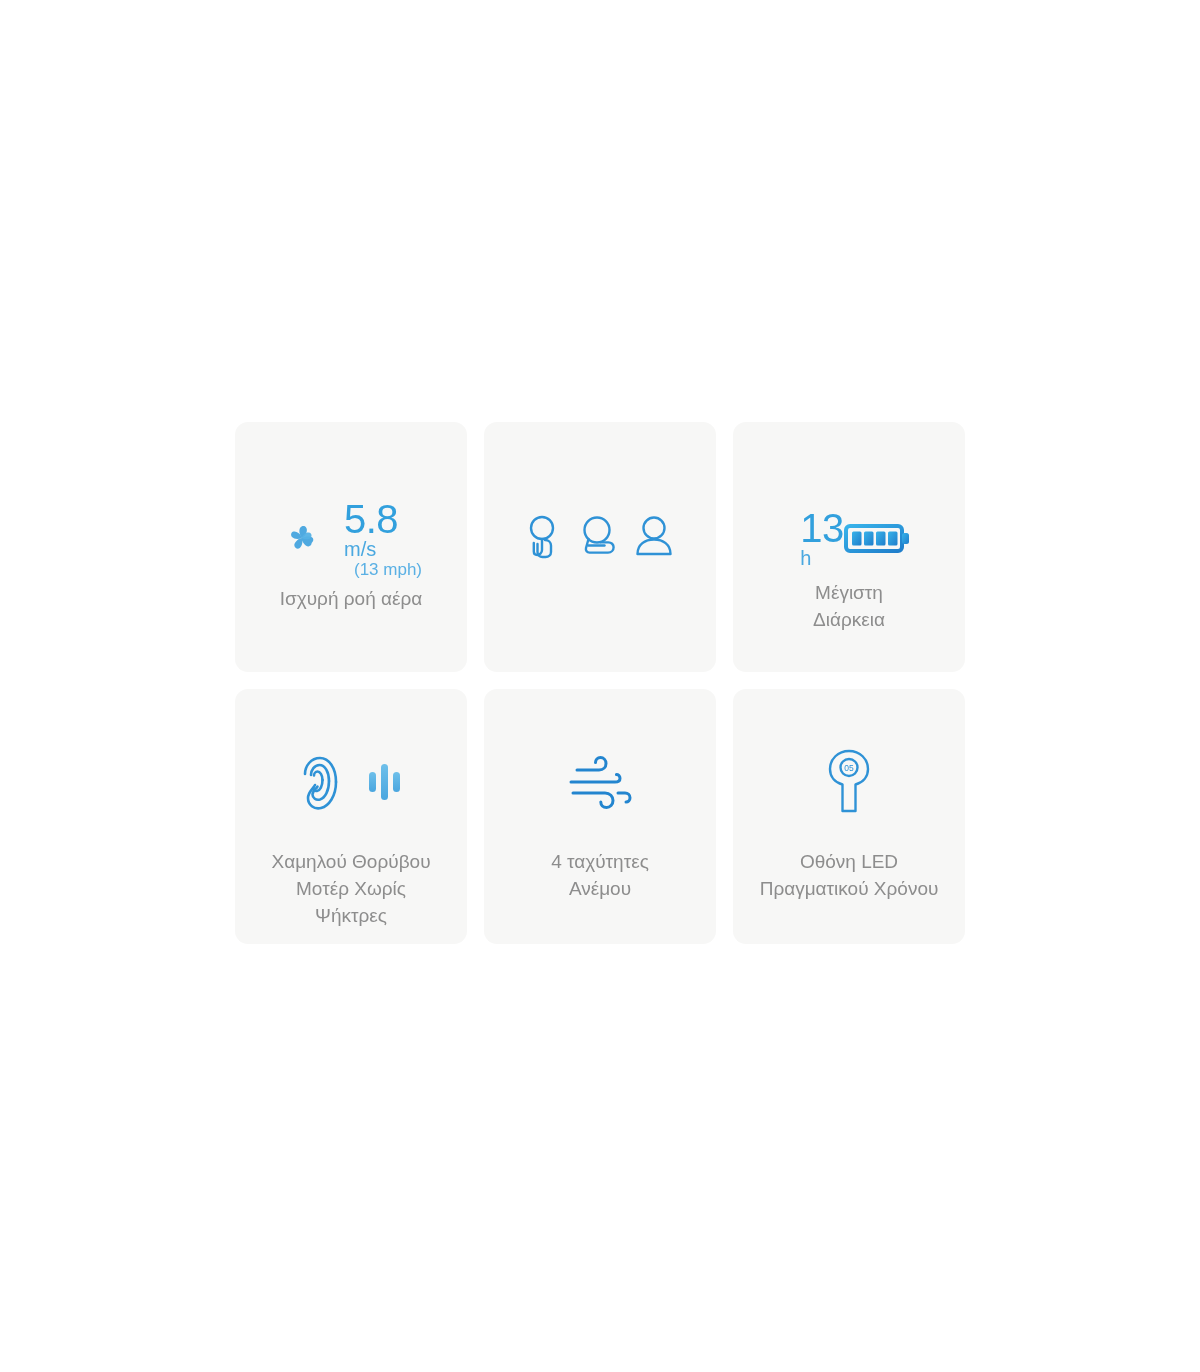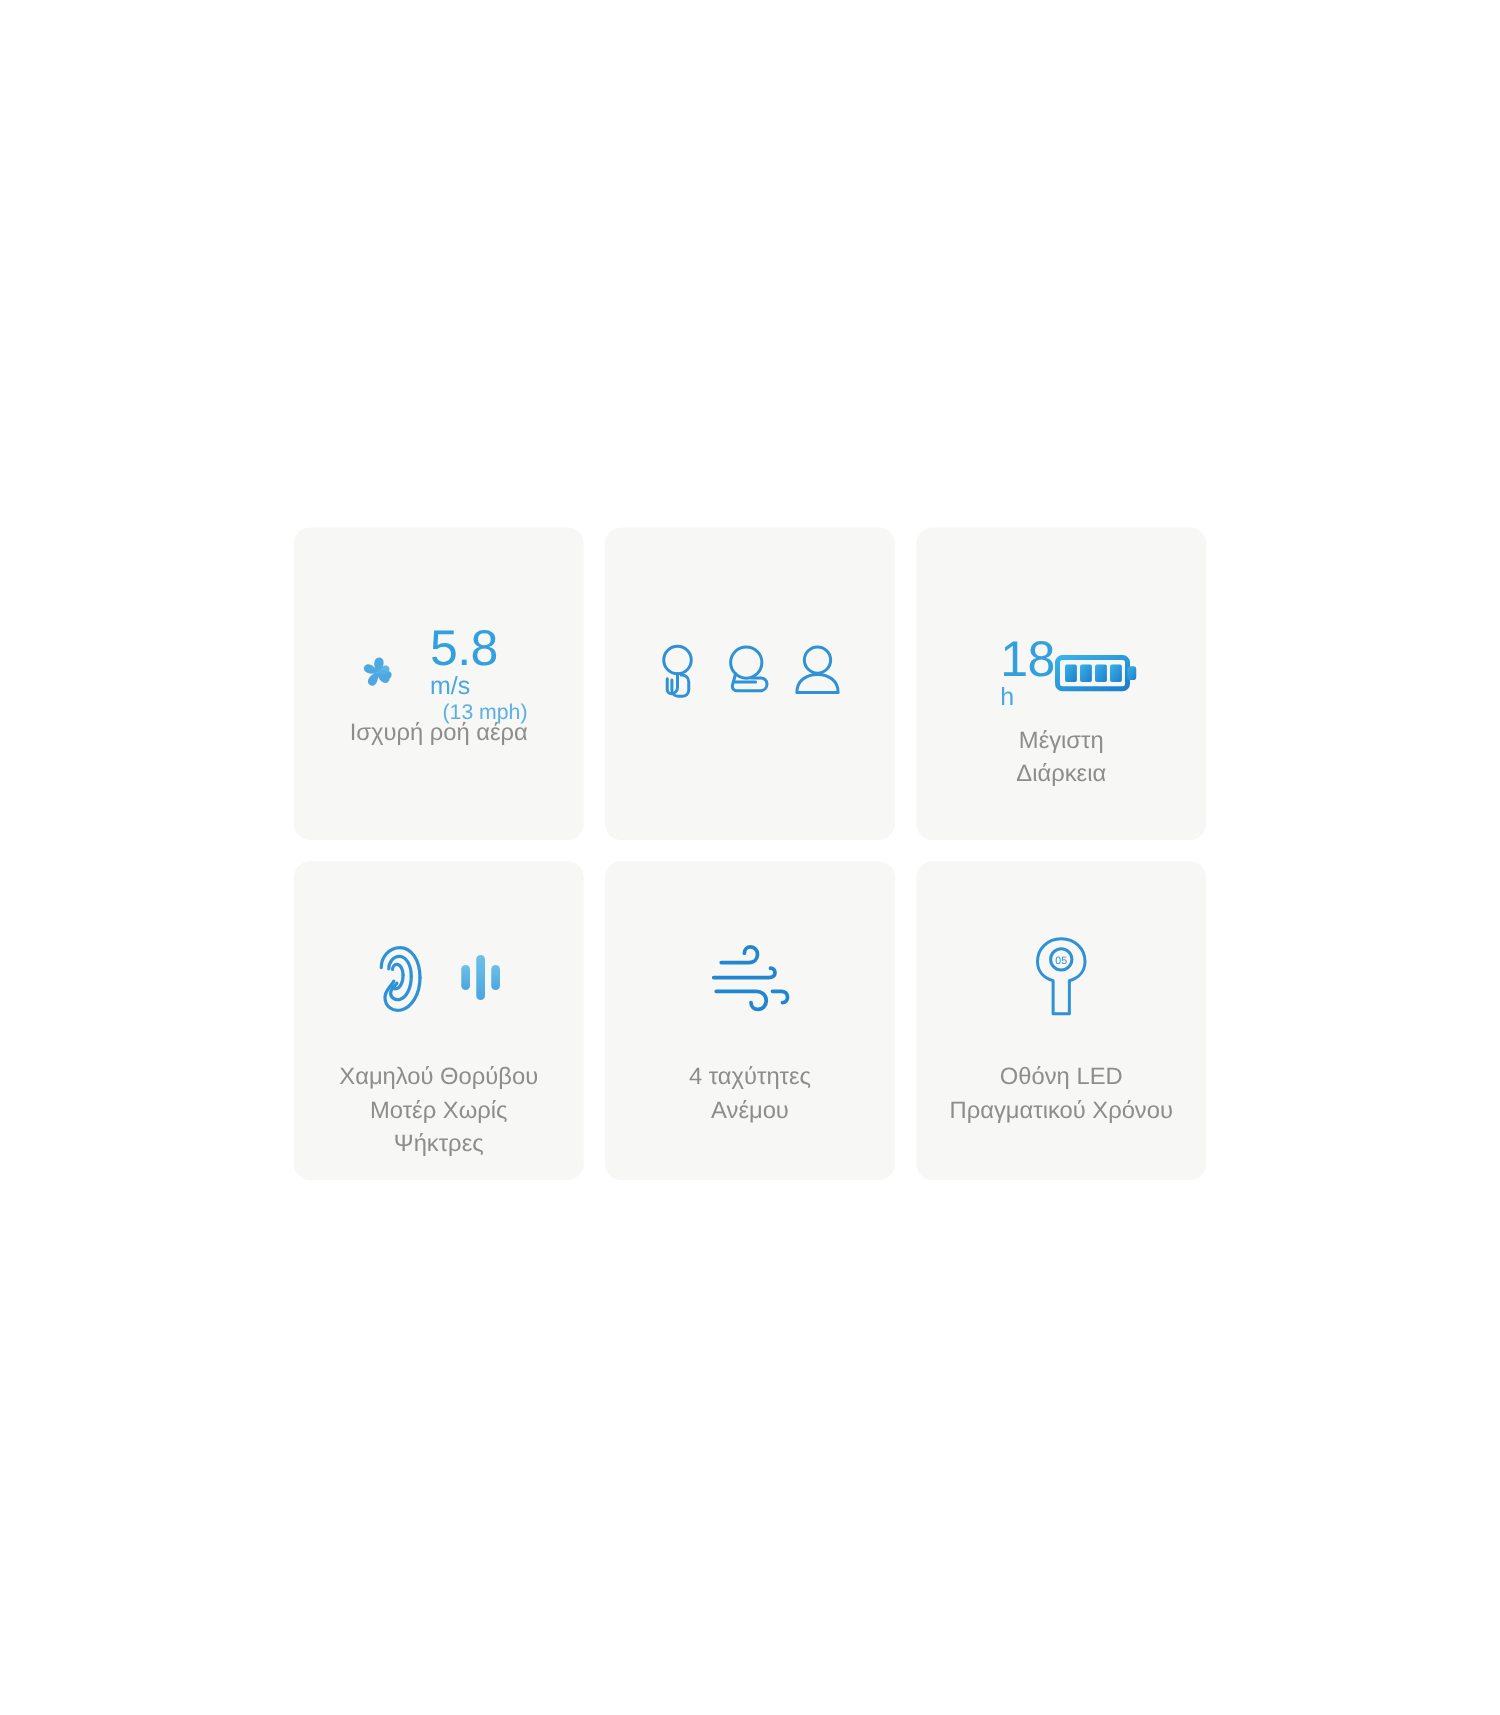--- a/index.html
+++ b/index.html
@@ -80,21 +80,21 @@
   }
   .metric-sub {
     font-size: 17px;
     color: #5ab0e4;
     margin-top: 2px;
     margin-left: 24px;
     line-height: 1;
   }
 
   .card-label {
-    margin-top: 8px;
+    margin-top: 20px;
     text-align: center;
     color: #8d8d8d;
     font-size: 19px;
     line-height: 1.42;
     white-space: pre-line;
     font-weight: 400;
   }
   .row2 .card-label { margin-top: 36px; }
   .row1.card-battery .card-label,
   .row1.card-types .card-label { margin-top: 14px; }
@@ -159,21 +159,21 @@
           </svg>
         </span>
       </div>
     </div>
   </div>
 
   <div class="feature-card row1 card-battery">
     <div class="card-inner">
       <div class="icon-row">
         <span class="metric">
-          <span class="metric-big">18</span>
+          <span class="metric-big">13</span>
           <span class="metric-unit">h</span>
         </span>
         <span style="margin-left:8px;">
           <svg width="68" height="36" viewBox="0 0 68 36">
             <defs>
               <linearGradient id="batgrad" x1="0" y1="0" x2="1" y2="1">
                 <stop offset="0%" stop-color="#38b3ea"></stop>
                 <stop offset="100%" stop-color="#1f7ecb"></stop>
               </linearGradient>
             </defs>

